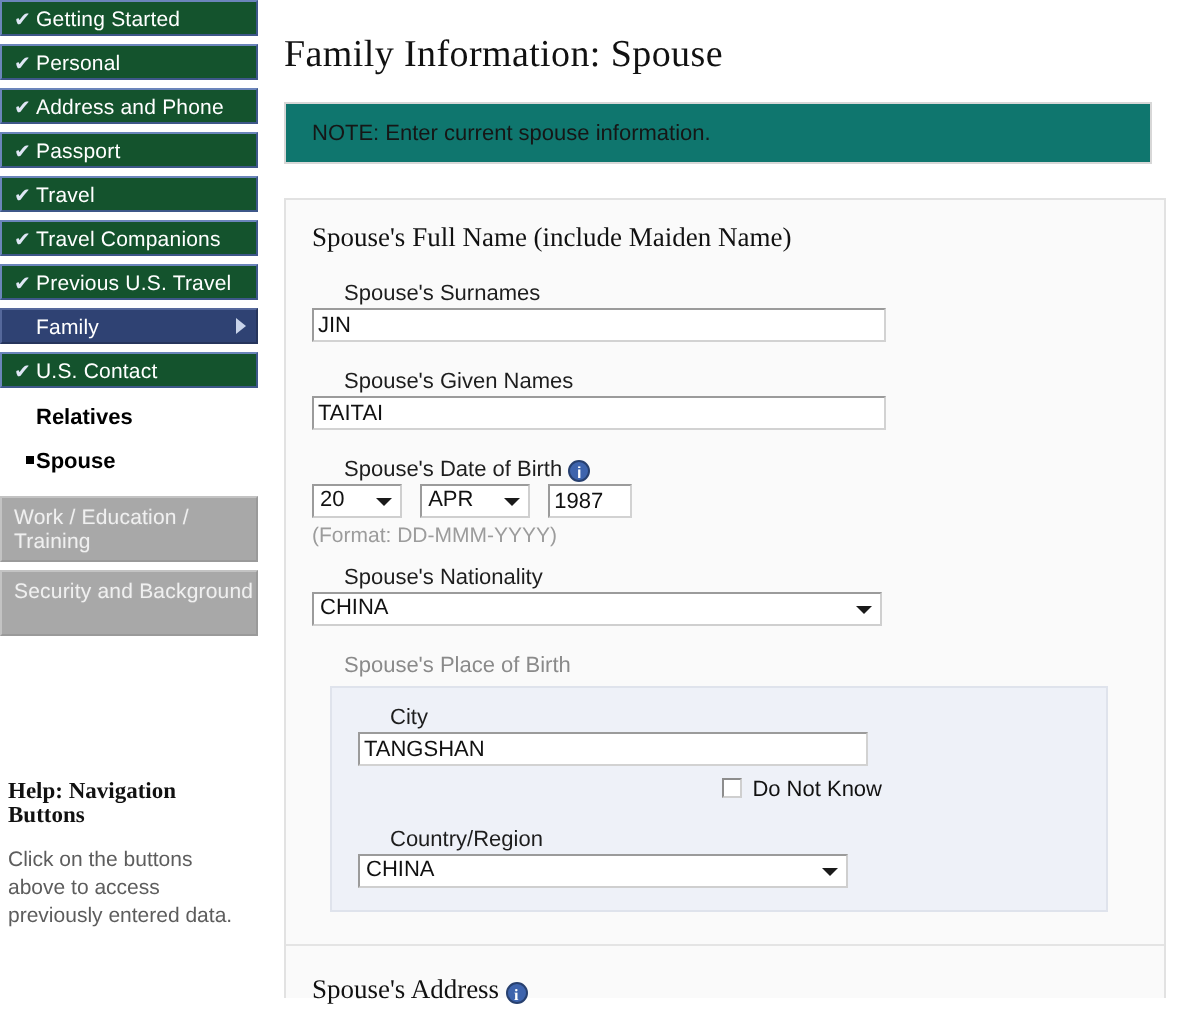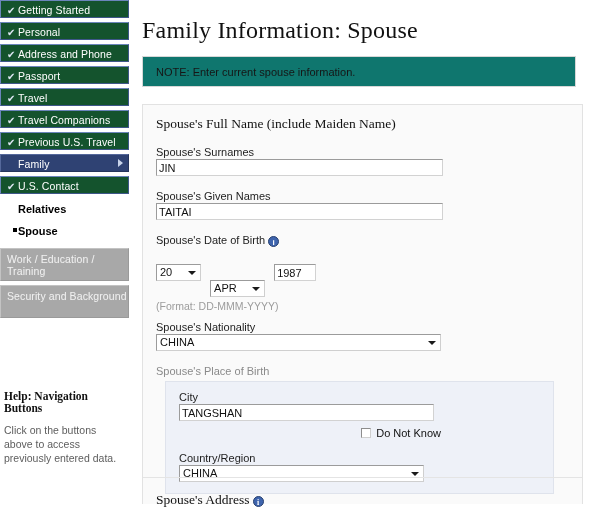--- a/index.html
+++ b/index.html
@@ -117,21 +117,21 @@
   
   #main {
     position: absolute;
     left: 135px; top: 0;
     width: 459px;
     height: 510px;
     background: #ffffff;
   }
   #page-title {
     font-family: "Liberation Serif", serif;
-    font-size: 24px;
+    font-size: 19px;
     color: #111;
     padding: 17px 0 0 7px;
     letter-spacing: 0.2px;
   }
   #note-box {
     margin: 12px 18px 0 7px;
     border: 1px solid #d7d7d7;
     background: #0f766e;
     height: 31px;
     line-height: 31px;
@@ -153,20 +153,21 @@
   .section-head {
     font-family: "Liberation Serif", serif;
     font-size: 13.5px;
     color: #111;
     margin-bottom: 14px;
   }
   .fld-label {
     font-size: 11px;
     color: #1d1d1d;
     margin-bottom: 1px;
+    margin-left: 16px;
   }
   .fld-label.muted { color: #8a8a8a; }
   input.txt {
     display: block;
     width: 281px;
     height: 15px;
     font-family: "Liberation Sans", sans-serif;
     font-size: 11px;
     color: #111;
     background: #ffffff;
@@ -199,21 +200,21 @@
   }
   .sel .caret {
     position: absolute;
     right: 4px; top: 6px;
     width: 0; height: 0;
     border-left: 4px solid transparent;
     border-right: 4px solid transparent;
     border-top: 4px solid #1a1a1a;
   }
   .sel.day { width: 24px; }
-  .sel.month { width: 34px; margin-top: 32px; }
+  .sel.month { width: 34px; }
   .sel.wide { width: 264px; }
   .sel.mid { width: 224px; }
 
   .dob-row { white-space: nowrap; }
   .dob-row .sel { margin-right: 6px; }
   .dob-row input.txt { display: inline-block; vertical-align: middle; }
   .format-hint {
     font-size: 10.5px;
     color: #9c9c9c;
     margin-top: 3px;

